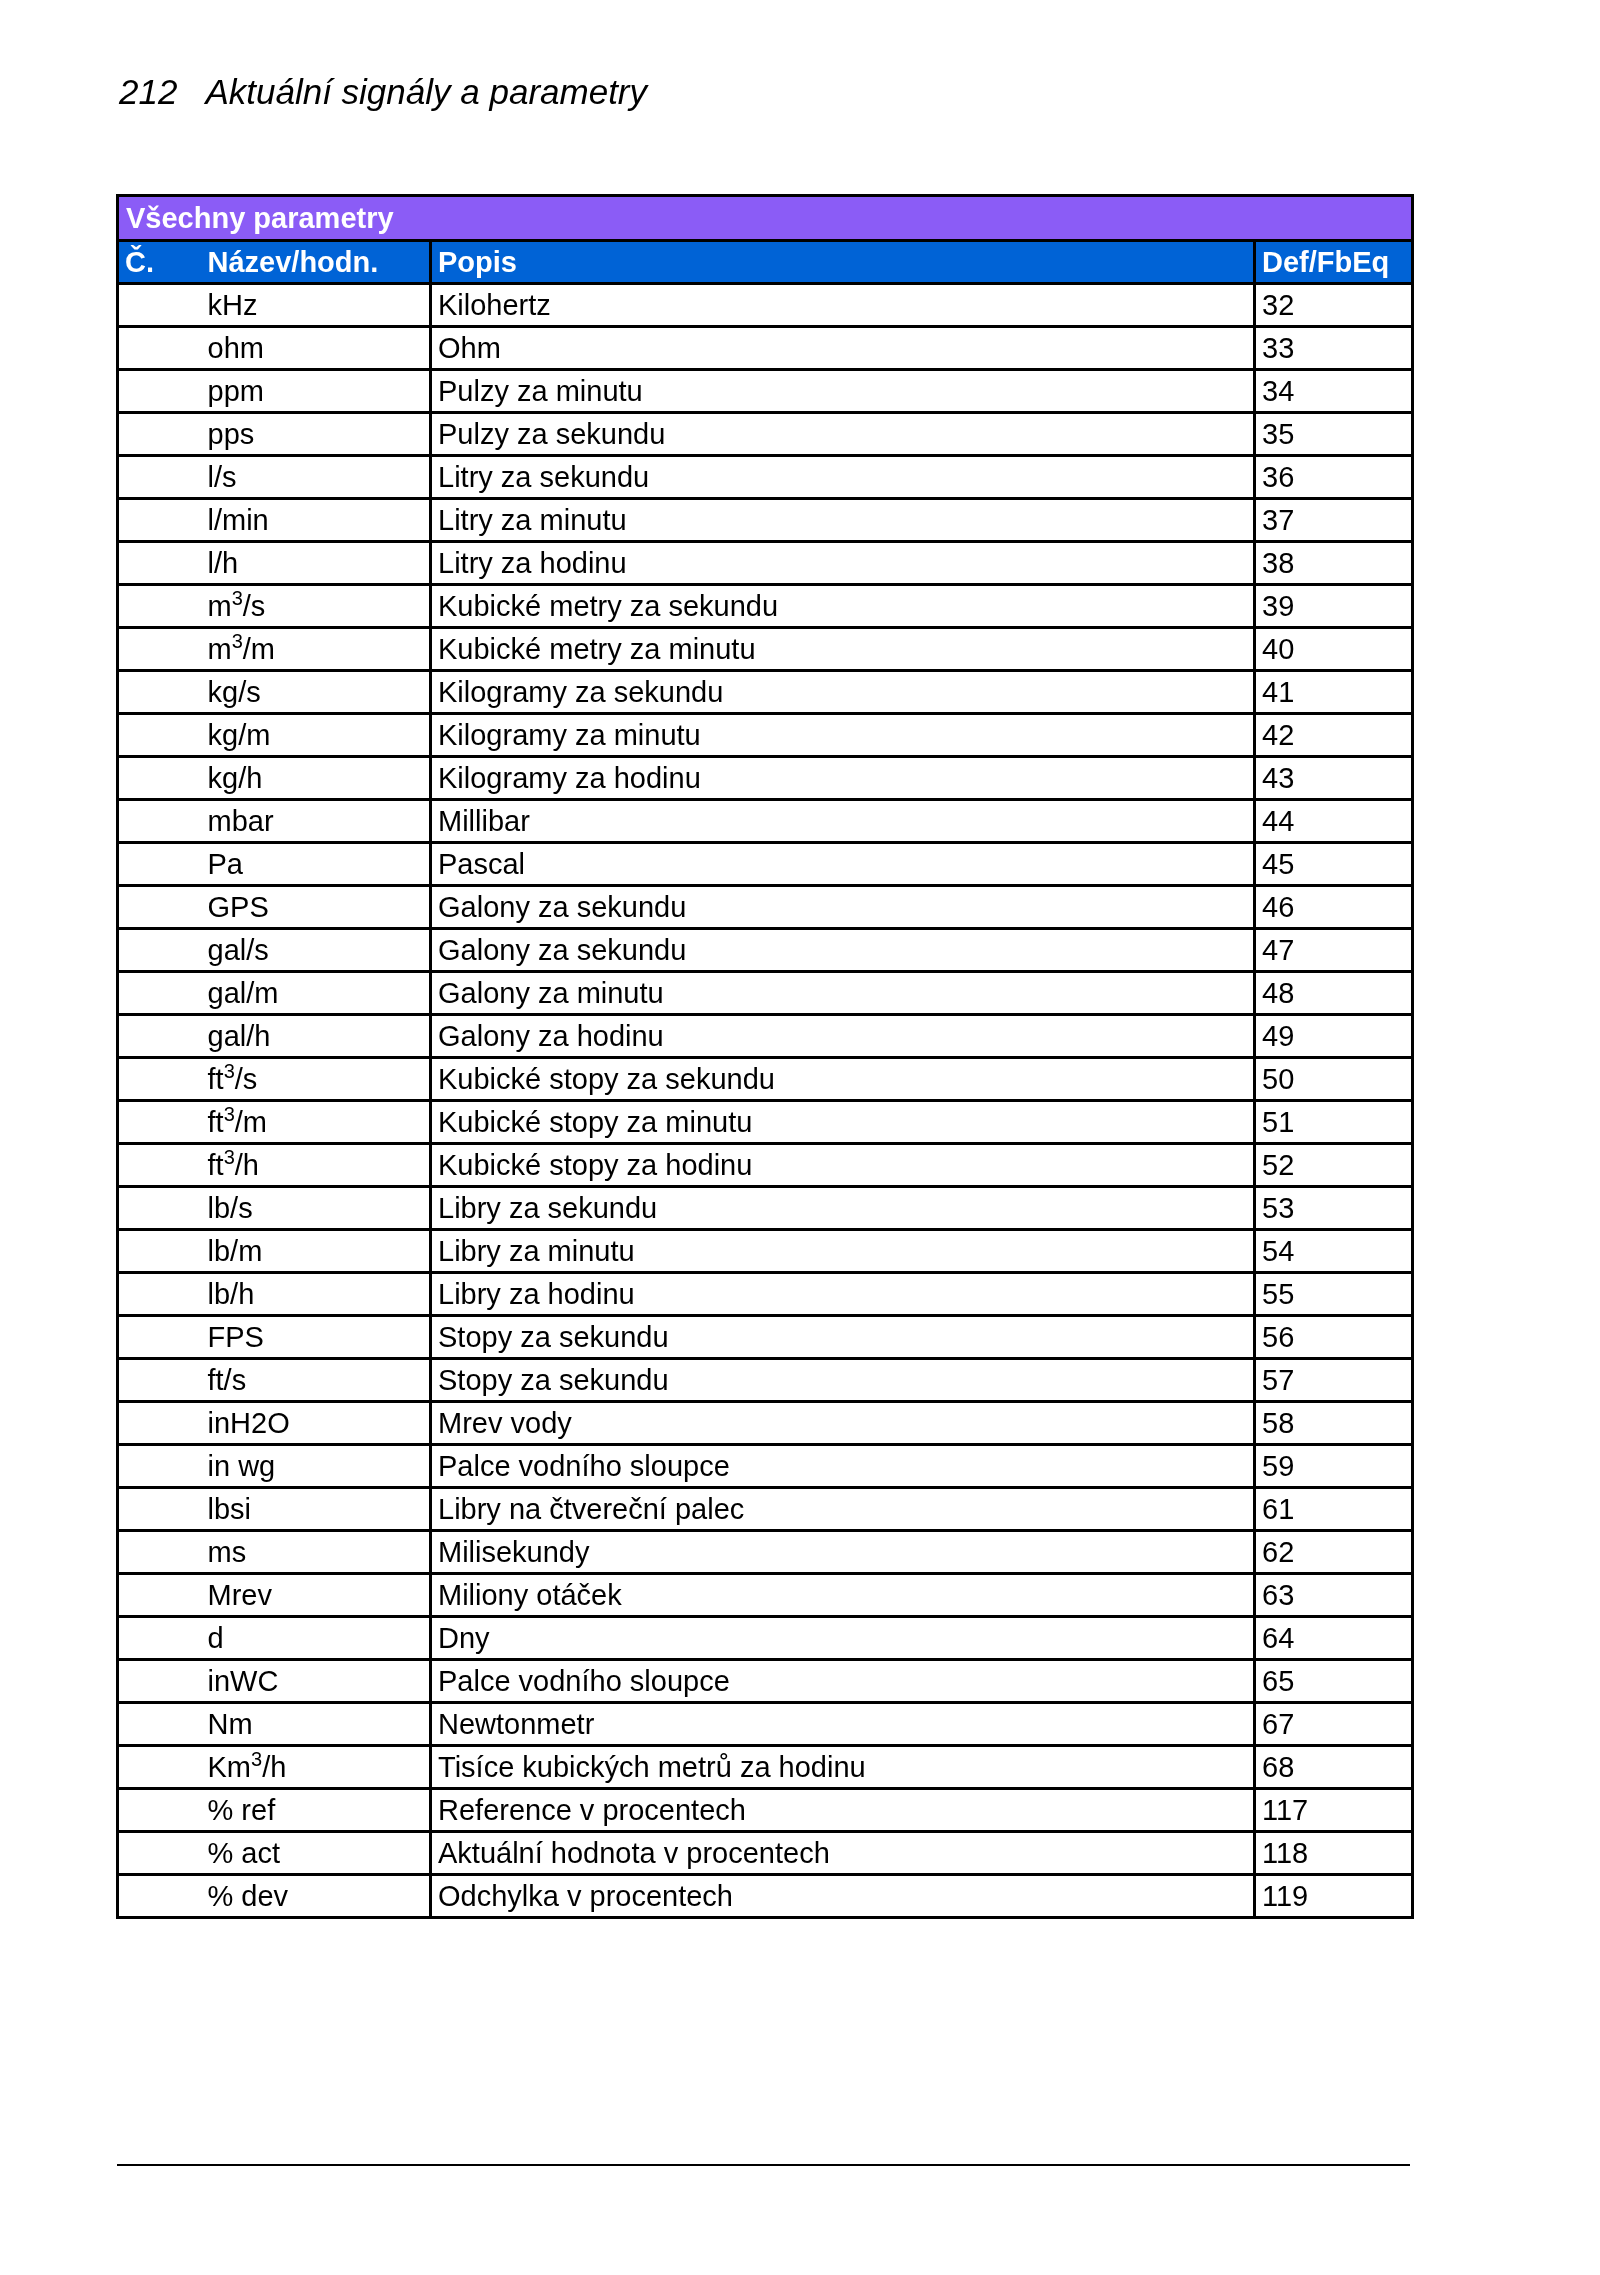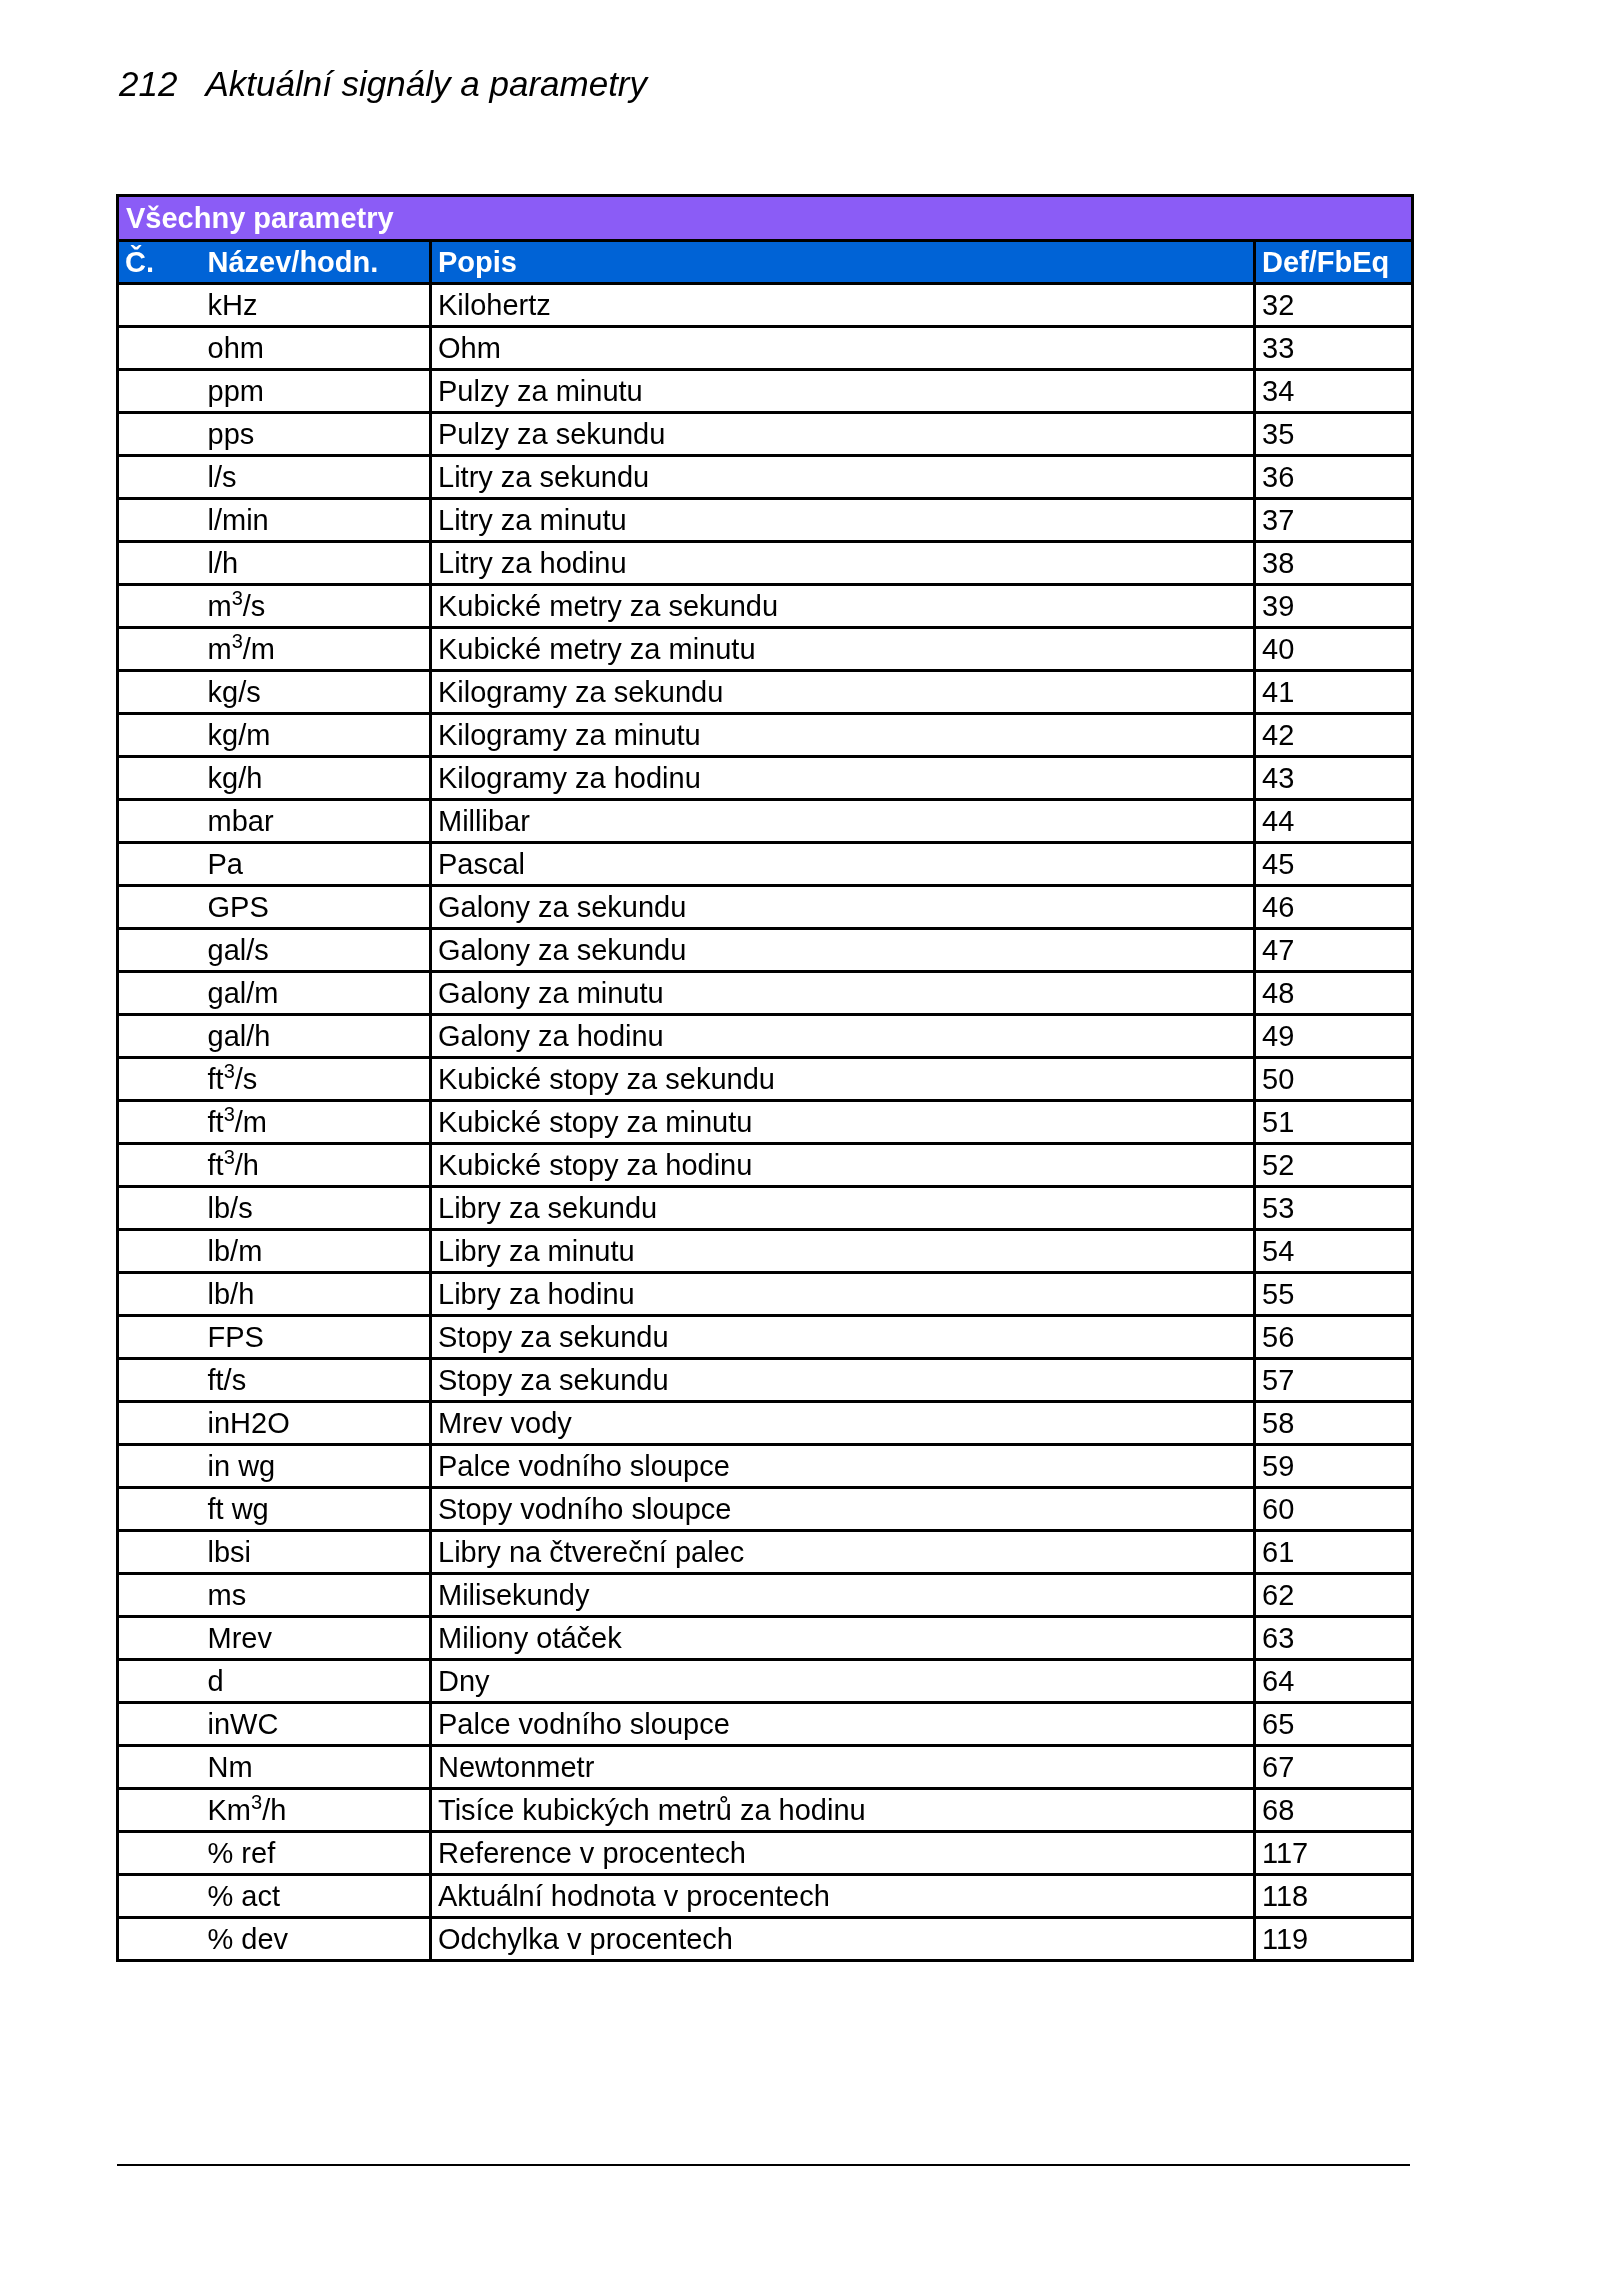--- a/index.html
+++ b/index.html
@@ -1,17 +1,17 @@
 <!DOCTYPE html>
 <html><head>
   <meta charset="utf-8">
   <style>
     html, body { margin: 0; padding: 0; background: #ffffff; }
     body { width: 1600px; height: 2275px; position: relative; font-family: "Liberation Sans", sans-serif; color: #000; }
-    .page-header { position: absolute; left: 119px; top: 64px; font-size: 35px; font-style: italic; white-space: pre; }
+    .page-header { position: absolute; left: 119px; top: 72px; font-size: 35px; font-style: italic; white-space: pre; }
     .page-header .num { margin-right: 28px; }
     table.params { position: absolute; left: 116px; top: 194px; width: 1295px; border-collapse: collapse; table-layout: fixed; }
     table.params td, table.params th { border: 3px solid #000; height: 40px; padding: 0 0 0 6px; font-size: 29px; font-weight: normal; text-align: left; vertical-align: middle; line-height: 40px; white-space: nowrap; overflow: hidden; }
     table.params col.c-no { width: 82px; }
     table.params col.c-name { width: 231px; }
     table.params col.c-desc { width: 824px; }
     table.params col.c-def { width: 158px; }
     tr.title-row th { background: #8b5cf6; color: #fff; font-weight: bold; padding-left: 7px; height: 42px; }
     tr.head-row th { background: #0063d6; color: #fff; font-weight: bold; height: 40px; }
     tr.head-row th.no, tbody td.no { border-right: none; }
@@ -207,26 +207,20 @@
         <td class="def">58</td>
       </tr>
       <tr>
         <td class="no"></td>
         <td class="name"><span>in wg</span></td>
         <td class="desc">Palce vodního sloupce</td>
         <td class="def">59</td>
       </tr>
       <tr>
         <td class="no"></td>
-        <td class="name"><span>ft wg</span></td>
-        <td class="desc">Stopy vodního sloupce</td>
-        <td class="def">60</td>
-      </tr>
-      <tr>
-        <td class="no"></td>
         <td class="name"><span>lbsi</span></td>
         <td class="desc">Libry na čtvereční palec</td>
         <td class="def">61</td>
       </tr>
       <tr>
         <td class="no"></td>
         <td class="name"><span>ms</span></td>
         <td class="desc">Milisekundy</td>
         <td class="def">62</td>
       </tr>

